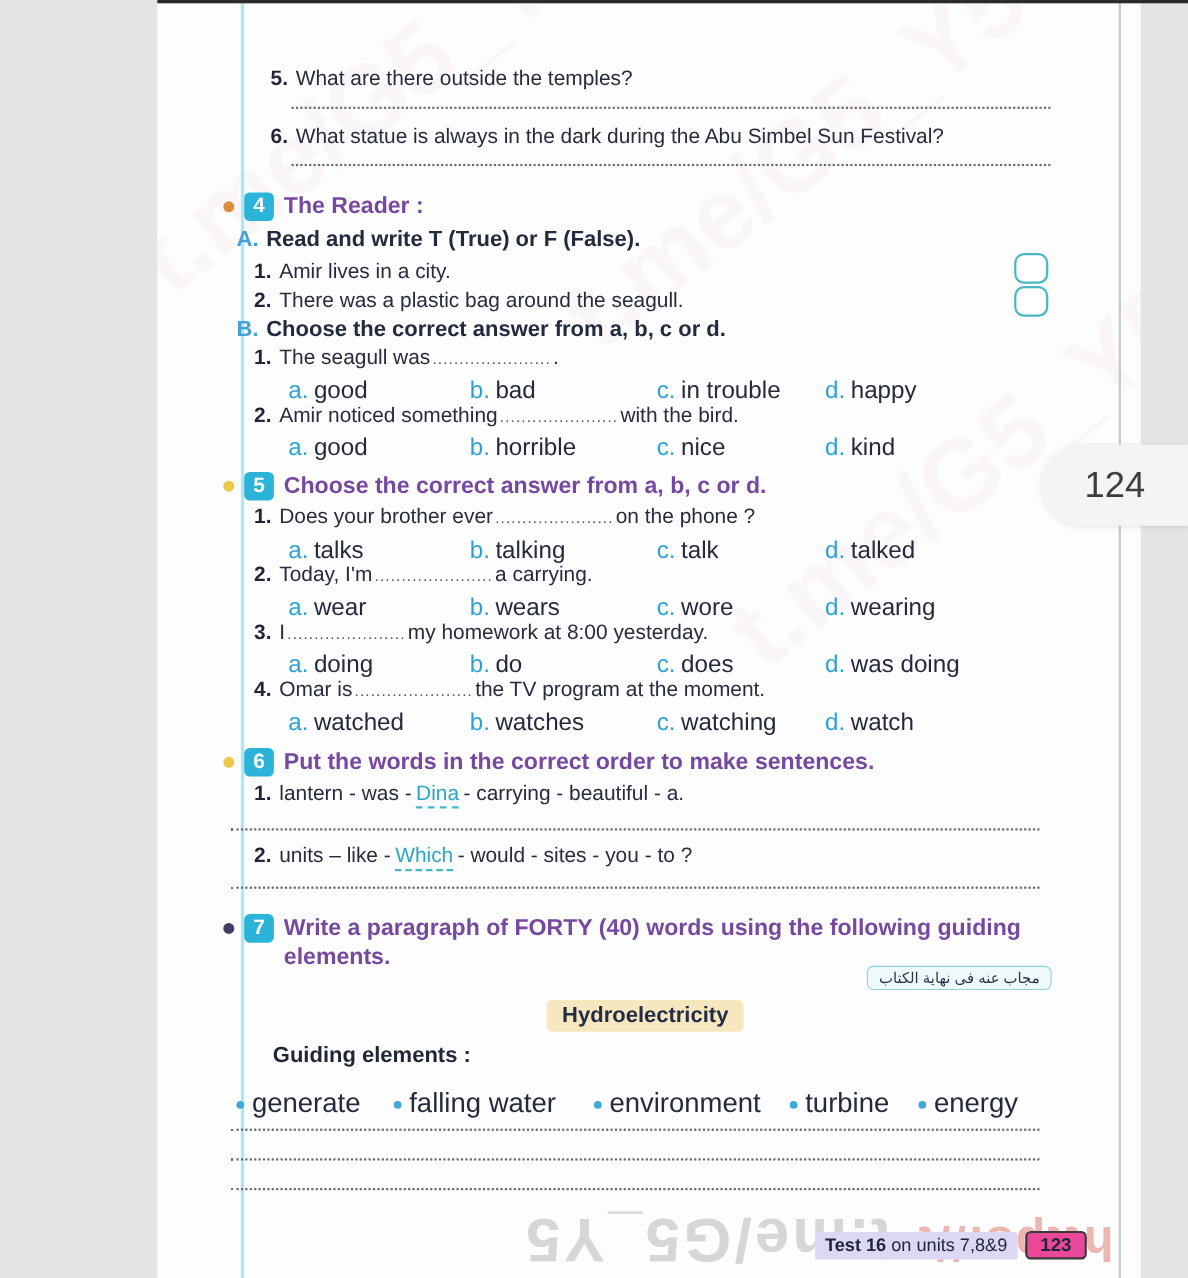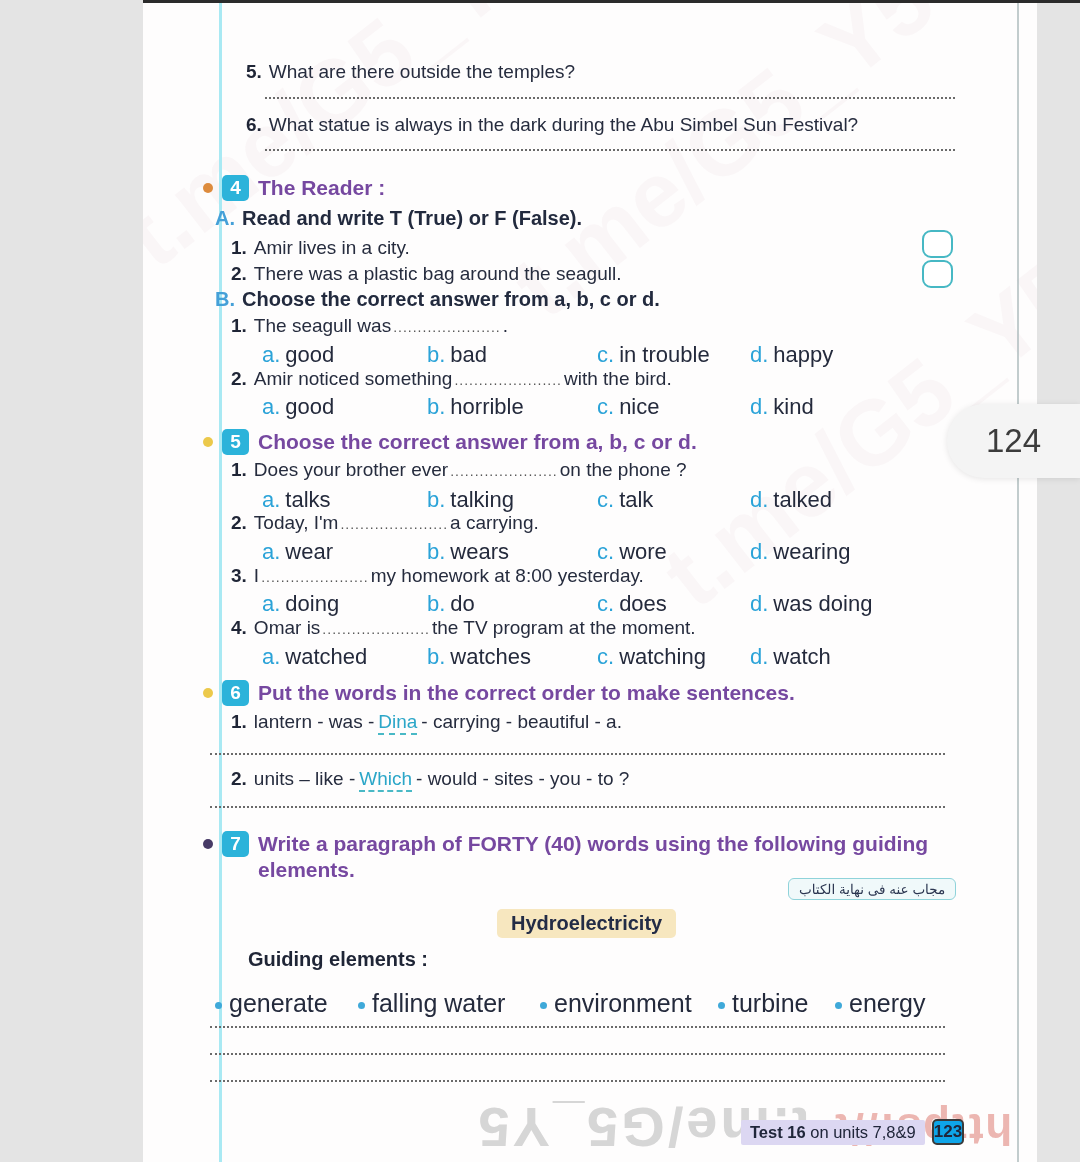--- a/index.html
+++ b/index.html
@@ -72,21 +72,21 @@
   .word { position:absolute; font-size:25px; color:#242a3c; white-space:nowrap; }
   .word .dot { display:inline-block; width:7px; height:7px; border-radius:50%; background:#3fa9d9;
                margin-right:7px; vertical-align:middle; }
   .w0{left:72px;} .w1{left:215px;} .w2{left:397px;} .w3{left:575px;} .w4{left:692px;}
 
   
   .footer { position:absolute; top:1119px; left:588px; display:flex; align-items:center; gap:7px;
             font-size:16.5px; color:#20263a; z-index:3;margin-left:10px; }
   .footer-hl { background:#dcd7f2; padding:3px 9px; border-radius:2px; }
   .footer-hl b { font-weight:bold; }
-  .footer-box { border:2px solid #3a3a3a; border-radius:5px; background:#0ea5e9; padding:1px 0;
+  .footer-box { border:2px solid #3a3a3a; border-radius:5px; background:#ec4899; padding:1px 12px;
                 font-weight:bold; font-size:17px; }
 
   
   .page-pill { position:absolute; left:947px; top:404px; width:133px; height:74px; background:#f4f4f4;
                border-radius:37px 0 0 37px; display:flex; align-items:center; justify-content:center;
                font-size:33px; color:#3c3c3c; z-index:10; box-shadow:0 1px 6px rgba(0,0,0,0.10); }
 </style>
 </head>
 <body>
 

